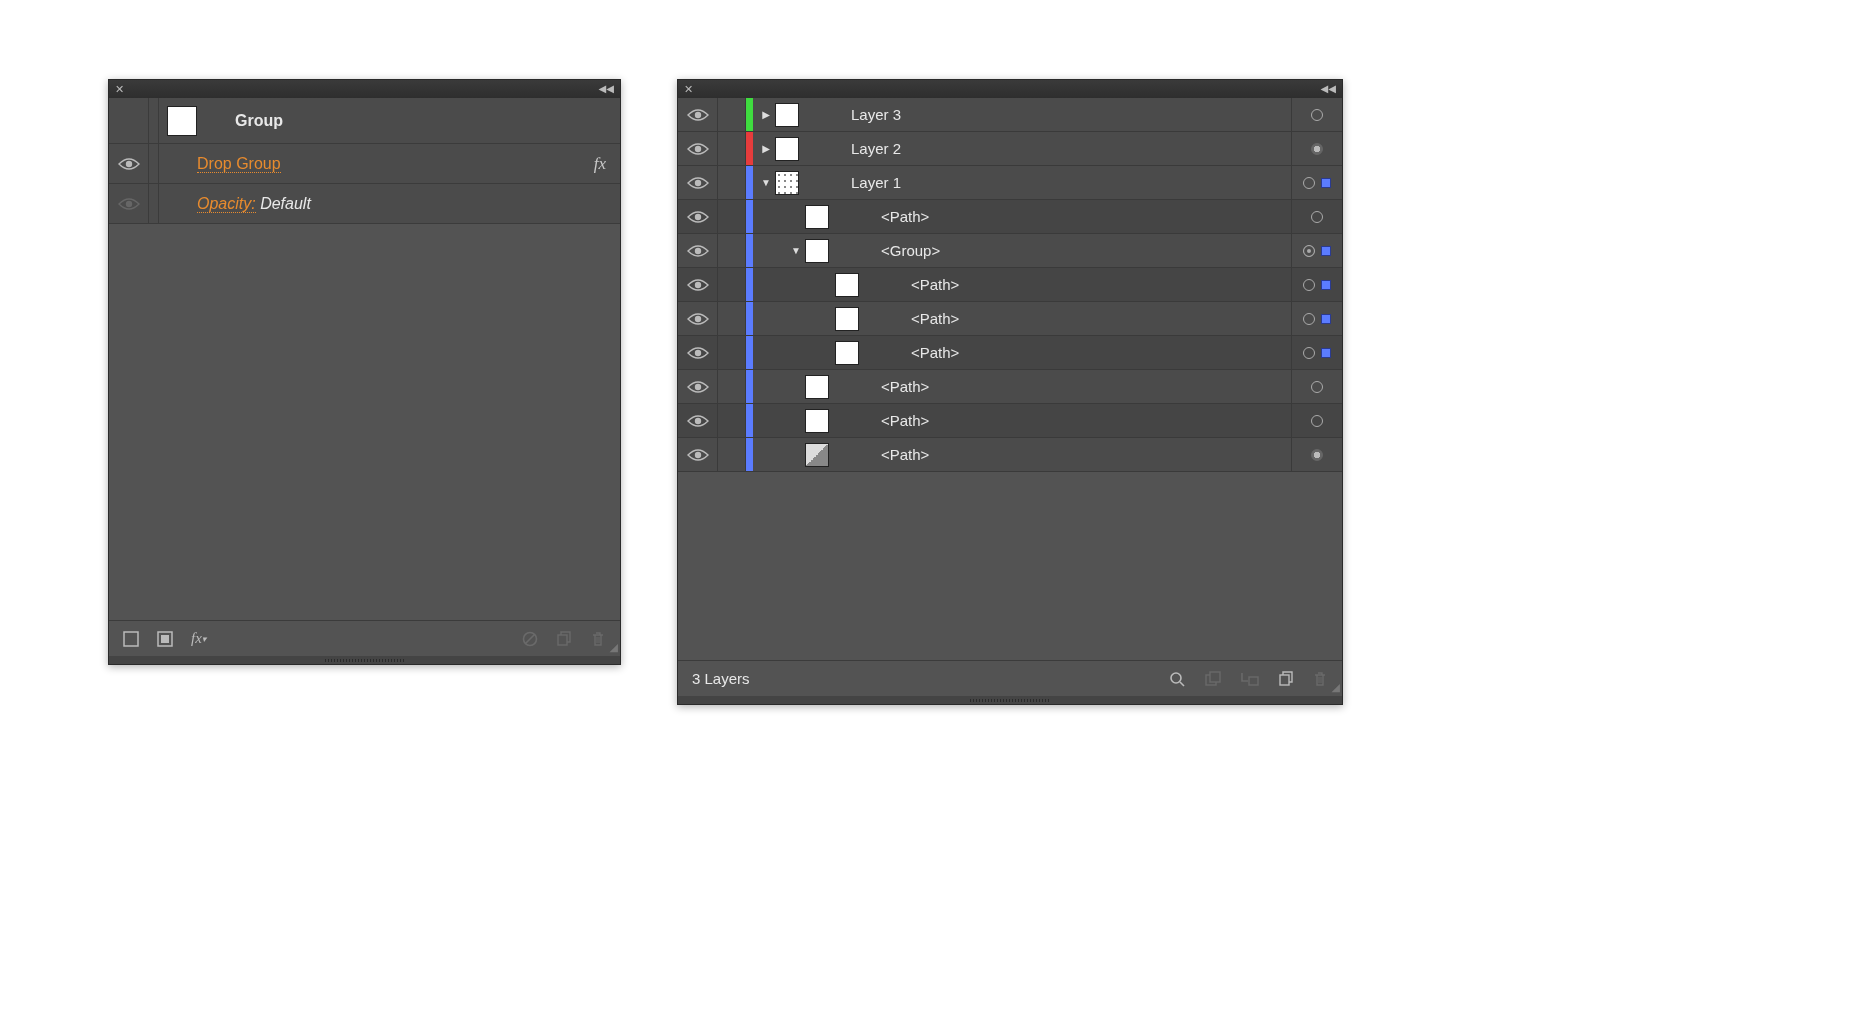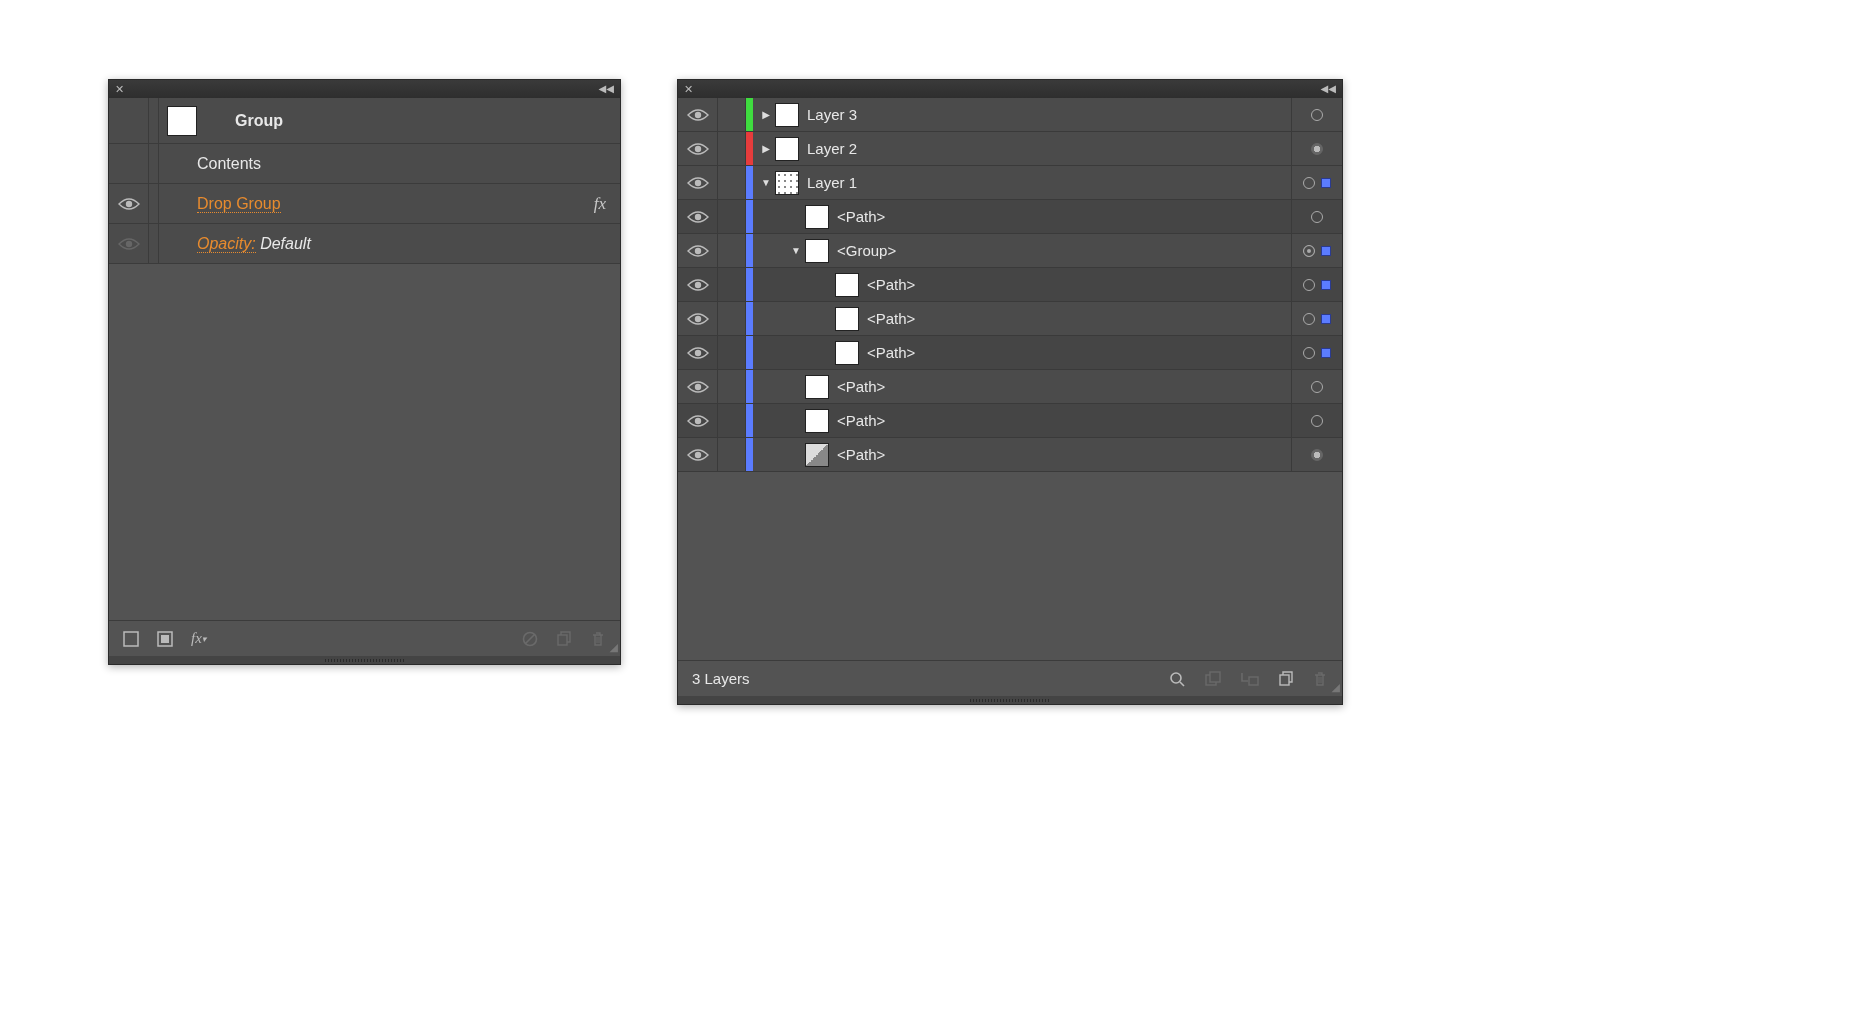--- a/index.html
+++ b/index.html
@@ -132,21 +132,21 @@
     position: relative;
   }
   .lrow.dim { background: #454545; }
   .lrow .eye-col { width: 40px; height:100%; display:flex; align-items:center; justify-content:center; border-right:1px solid #3a3a3a;}
   .lrow .lock-col { width: 28px; height:100%; border-right:1px solid #3a3a3a;}
   .lrow .hier-col { flex:1; height:100%; display:flex; align-items:center; border-right:1px solid #3a3a3a; position:relative; }
   .lrow .targ-col { width: 50px; height:100%; display:flex; align-items:center; justify-content:center; gap:6px; }
   .color-bar { width:7px; height:100%; flex:0 0 auto; }
   .triangle-btn { width:18px; display:flex; justify-content:center; color:#ddd; cursor:pointer;}
   .layer-thumb { width:24px; height:24px; border:1px solid #222; background:#fff; margin-right:8px; flex:0 0 auto;}
-  .layer-label { color:#e8e8e8; font-size:15px; }
+  .layer-label { color:#e8e8e8; font-size:15px;margin-left:44px; }
   .target-circle { width:12px; height:12px; border:1px solid #aaa; border-radius:50%; }
   .target-circle.filled { background: radial-gradient(circle, #bbb 0 45%, #666 46% 100%); border-color:#666; }
   .target-circle.double { box-shadow: 0 0 0 1px #555 inset, 0 0 0 3px #4b4b4b inset, 0 0 0 4px #aaa inset; background:#aaa;}
   .sel-square { width:10px; height:10px; background:#5b7cff; border:1px solid #2a3a90; }
 
   .indent { display:inline-block; height:100%; flex:0 0 auto; }
 
   
   svg { display:block; }
 </style>
@@ -161,26 +161,20 @@
 
   <div class="panel-body">
 
     <div class="app-row" style="height:46px;">
       <div class="eye-col"></div>
       <div style="width:10px;border-right:1px solid #3b3b3b;height:100%;"></div>
       <div class="app-thumb"></div>
       <div class="txt bold">Group</div>
     </div>
 
-    <div class="app-row" style="height:40px;">
-      <div class="eye-col"></div>
-      <div style="width:10px;border-right:1px solid #3b3b3b;height:100%;"></div>
-      <div style="width:38px;"></div>
-      <div class="txt">Contents</div>
-    </div>
 
     <div class="app-row" style="height:40px;">
       <div class="eye-col">
         <span class="eye-icon">
           <svg width="22" height="14" viewBox="0 0 22 14">
               <path d="M1 7 Q11 -3 21 7 Q11 17 1 7 Z" fill="none" stroke="#bbb" stroke-width="1.4"></path>
               <circle cx="11" cy="7" r="3.2" fill="#bbb"></circle>
             </svg>
         </span>
       </div>

